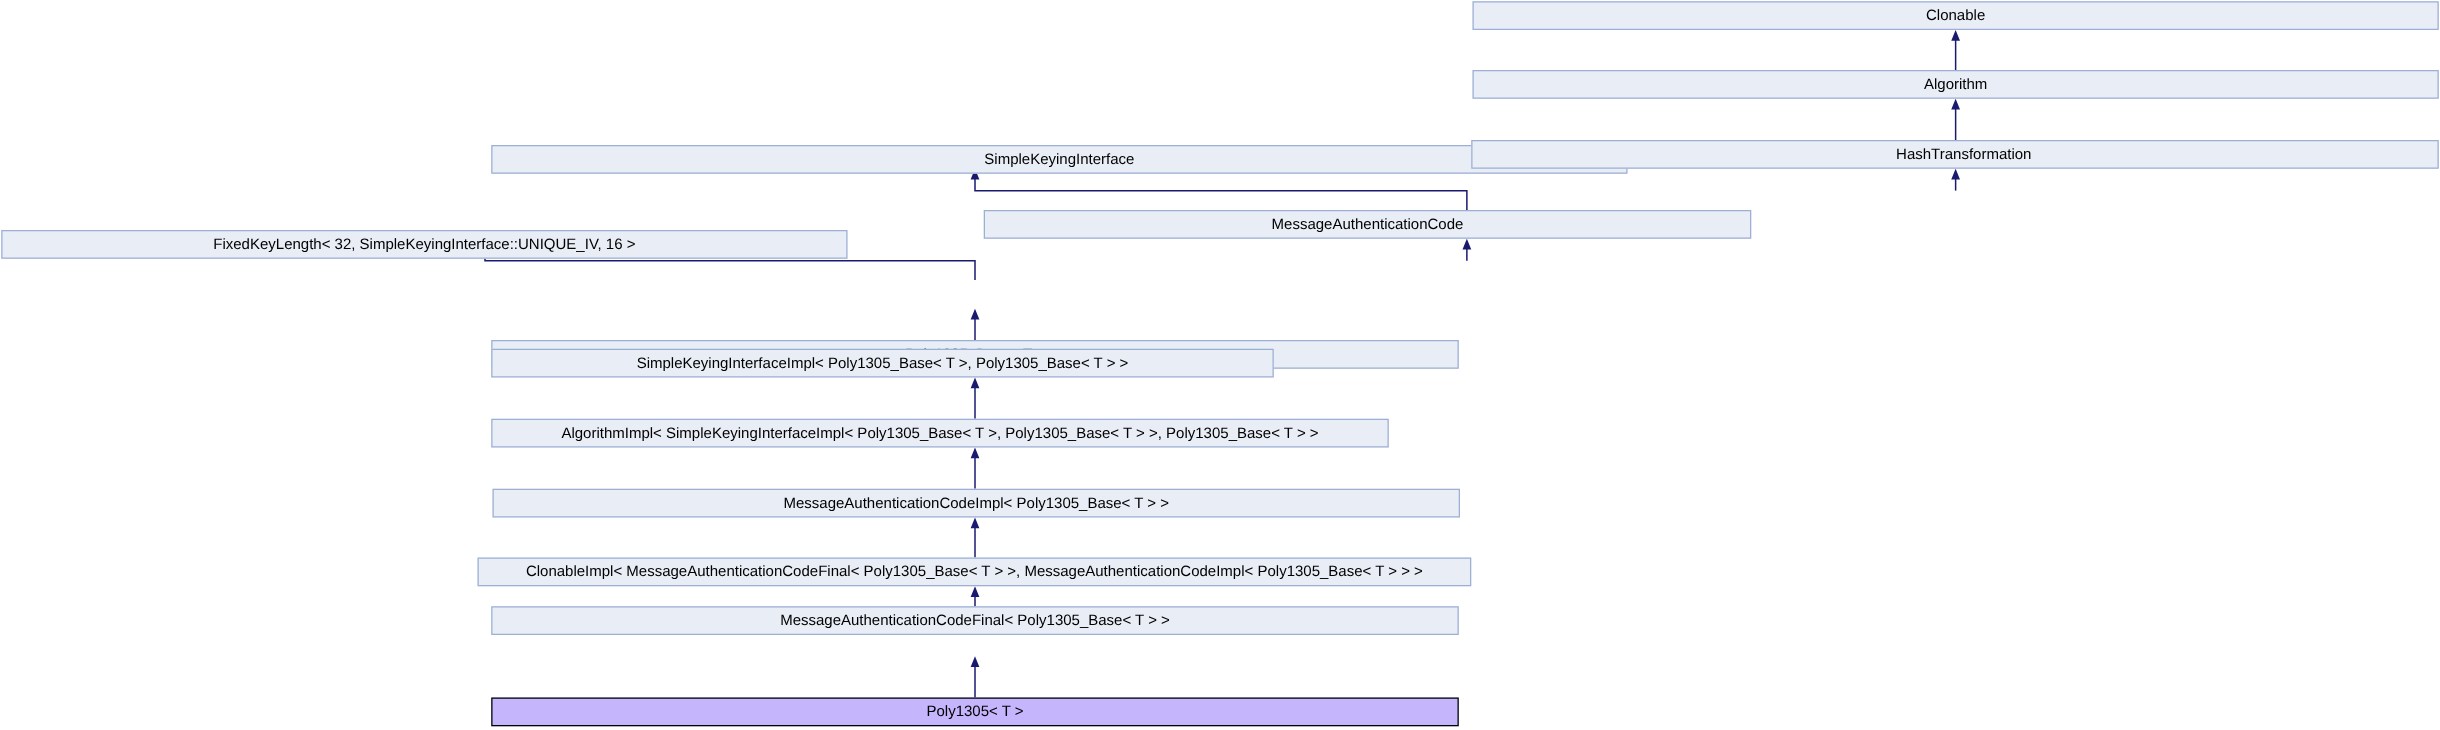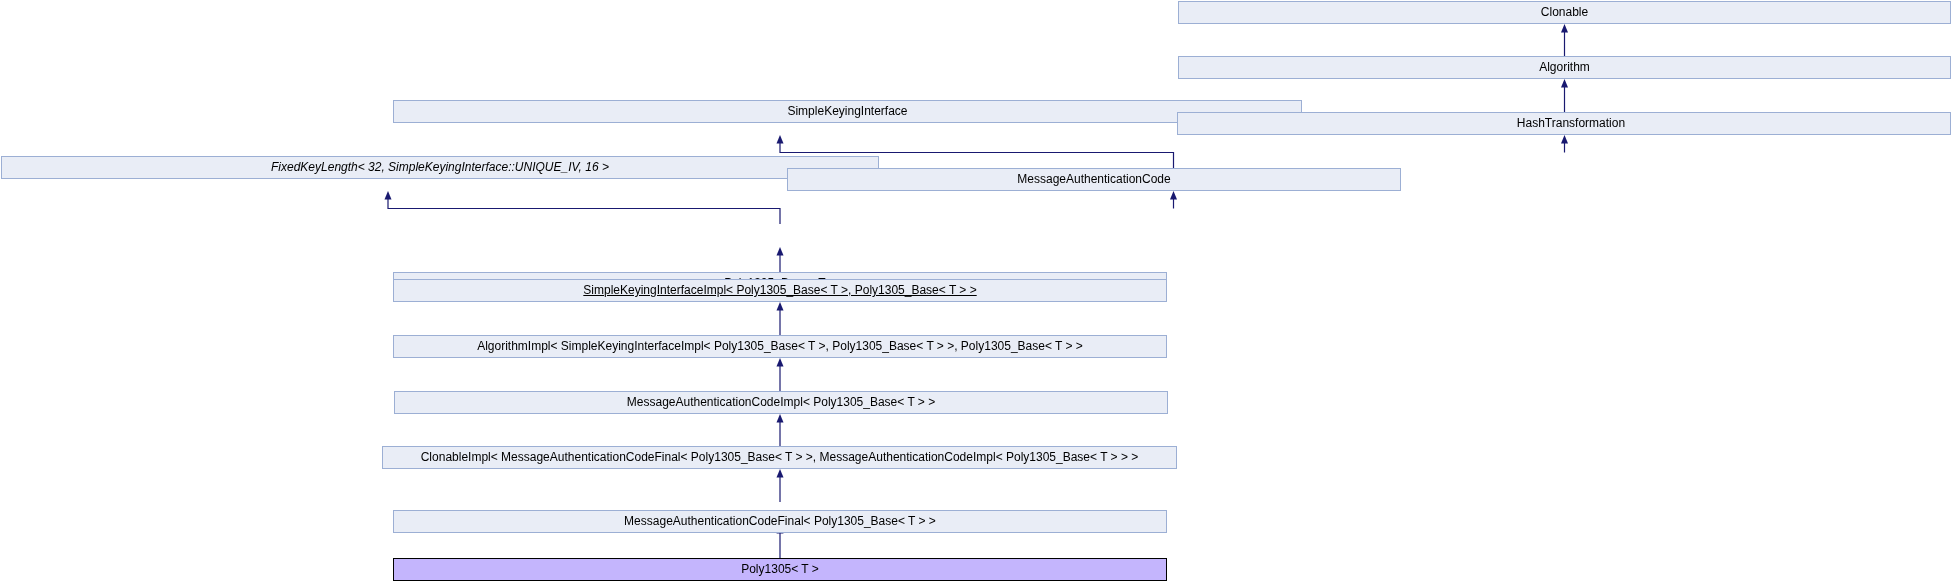--- a/index.html
+++ b/index.html
@@ -32,30 +32,30 @@
     cursor: pointer;
   }
   .node.current {
     background: #c4b5fd;
     border-color: #000000;
     cursor: default;
   }
   
   .n-clonable        { left: 1178px; top: 1px;   width: 773px; }
   .n-algorithm       { left: 1178px; top: 56px;  width: 773px; }
-  .n-ski             { left: 393px;  top: 100px; width: 909px; }
+  .n-ski             { left: 393px;  top: 116px; width: 909px; }
   .n-hashtrans       { left: 1177px; top: 112px; width: 774px; padding-left: 14px; }
-  .n-fixedkeylen     { left: 1px;    top: 156px; width: 878px; font-style: italic; }
+  .n-fixedkeylen     { left: 1px;    top: 184px; width: 677px; }
   .n-mac             { left: 787px;  top: 168px; width: 614px; }
   .n-poly1305base    { left: 393px;  top: 224px; width: 774px; margin-top: 48px; }
-  .n-skiimpl         { left: 393px;  top: 279px; width: 774px; text-decoration: underline; }
-  .n-algimpl         { left: 393px;  top: 335px; width: 774px; }
+  .n-skiimpl         { left: 393px;  top: 279px; width: 626px; }
+  .n-algimpl         { left: 393px;  top: 335px; width: 718px; }
   .n-macimpl         { left: 394px;  top: 391px; width: 774px; }
   .n-clonableimpl    { left: 382px;  top: 446px; width: 795px; }
-  .n-macfinal        { left: 393px;  top: 510px; width: 774px; }
+  .n-macfinal        { left: 393px;  top: 485px; width: 774px; }
   .n-poly1305        { left: 393px;  top: 558px; width: 774px; }
 </style>
 </head>
 <body>
 
 <div class="canvas">
 
   <svg class="edges" viewBox="0 0 1952 584" xmlns="http://www.w3.org/2000/svg">
     <g stroke="#191970" stroke-width="1.2" fill="none">
       <path d="M1564.5,56 V32"></path>

